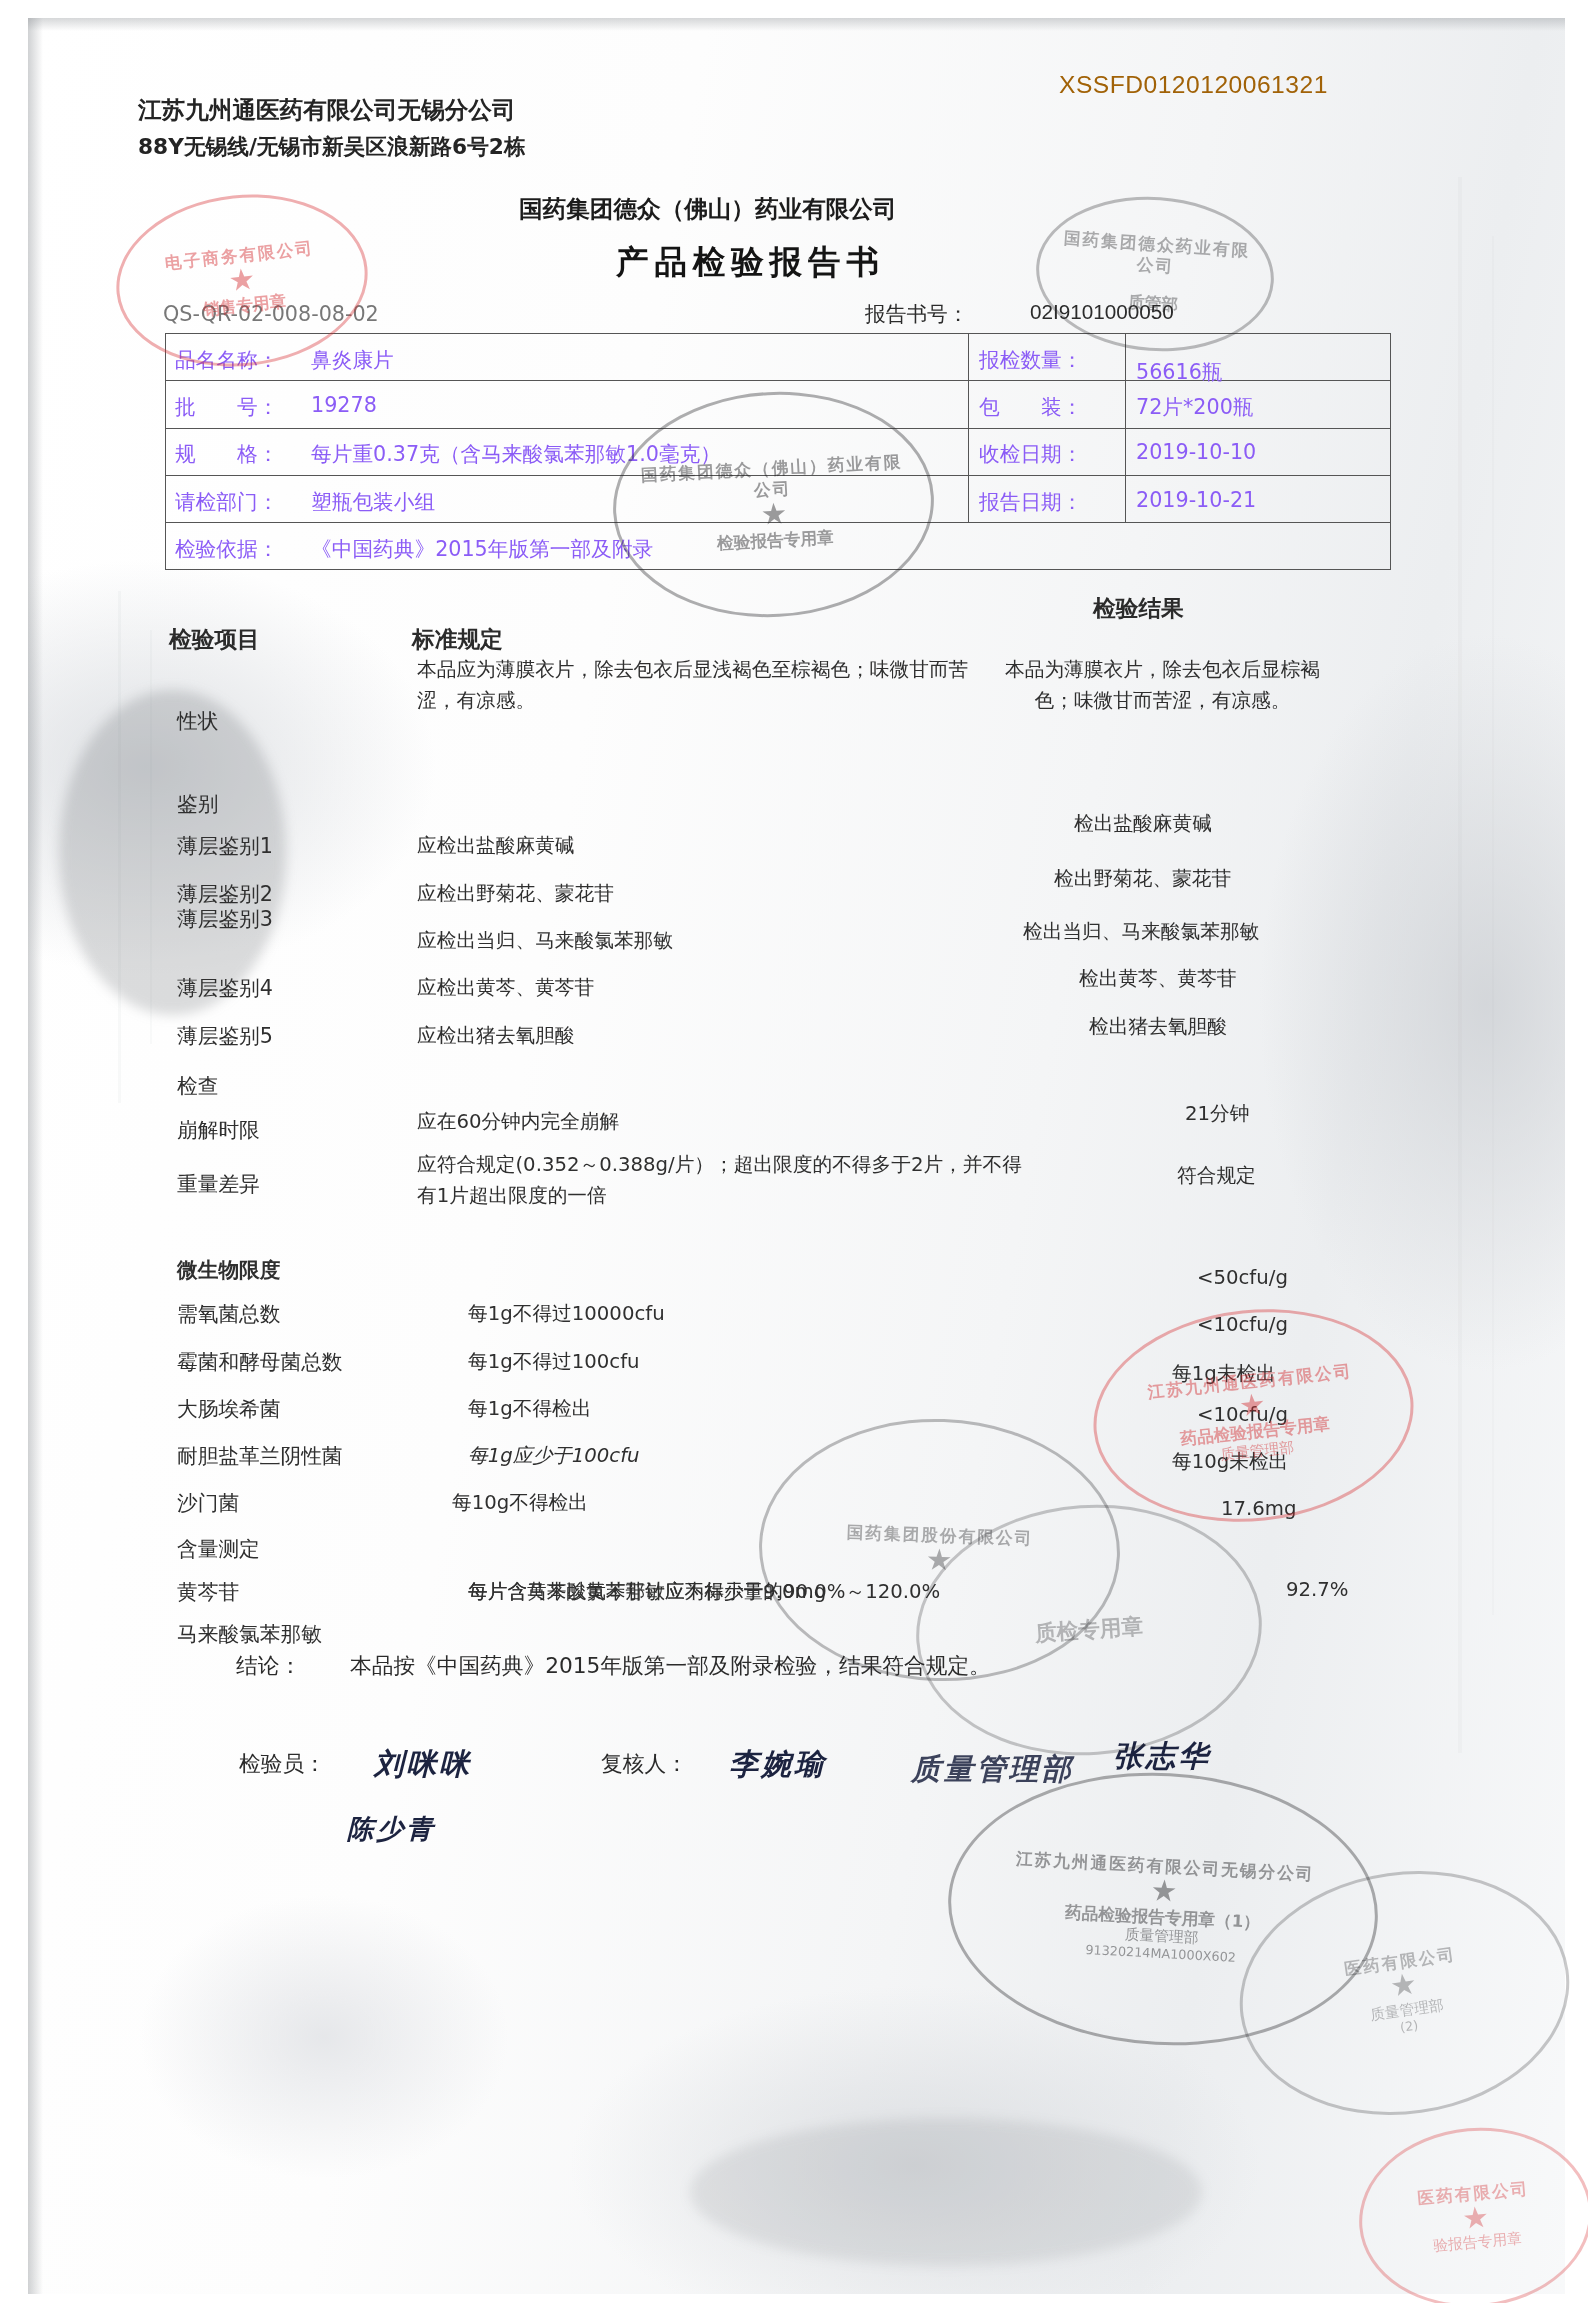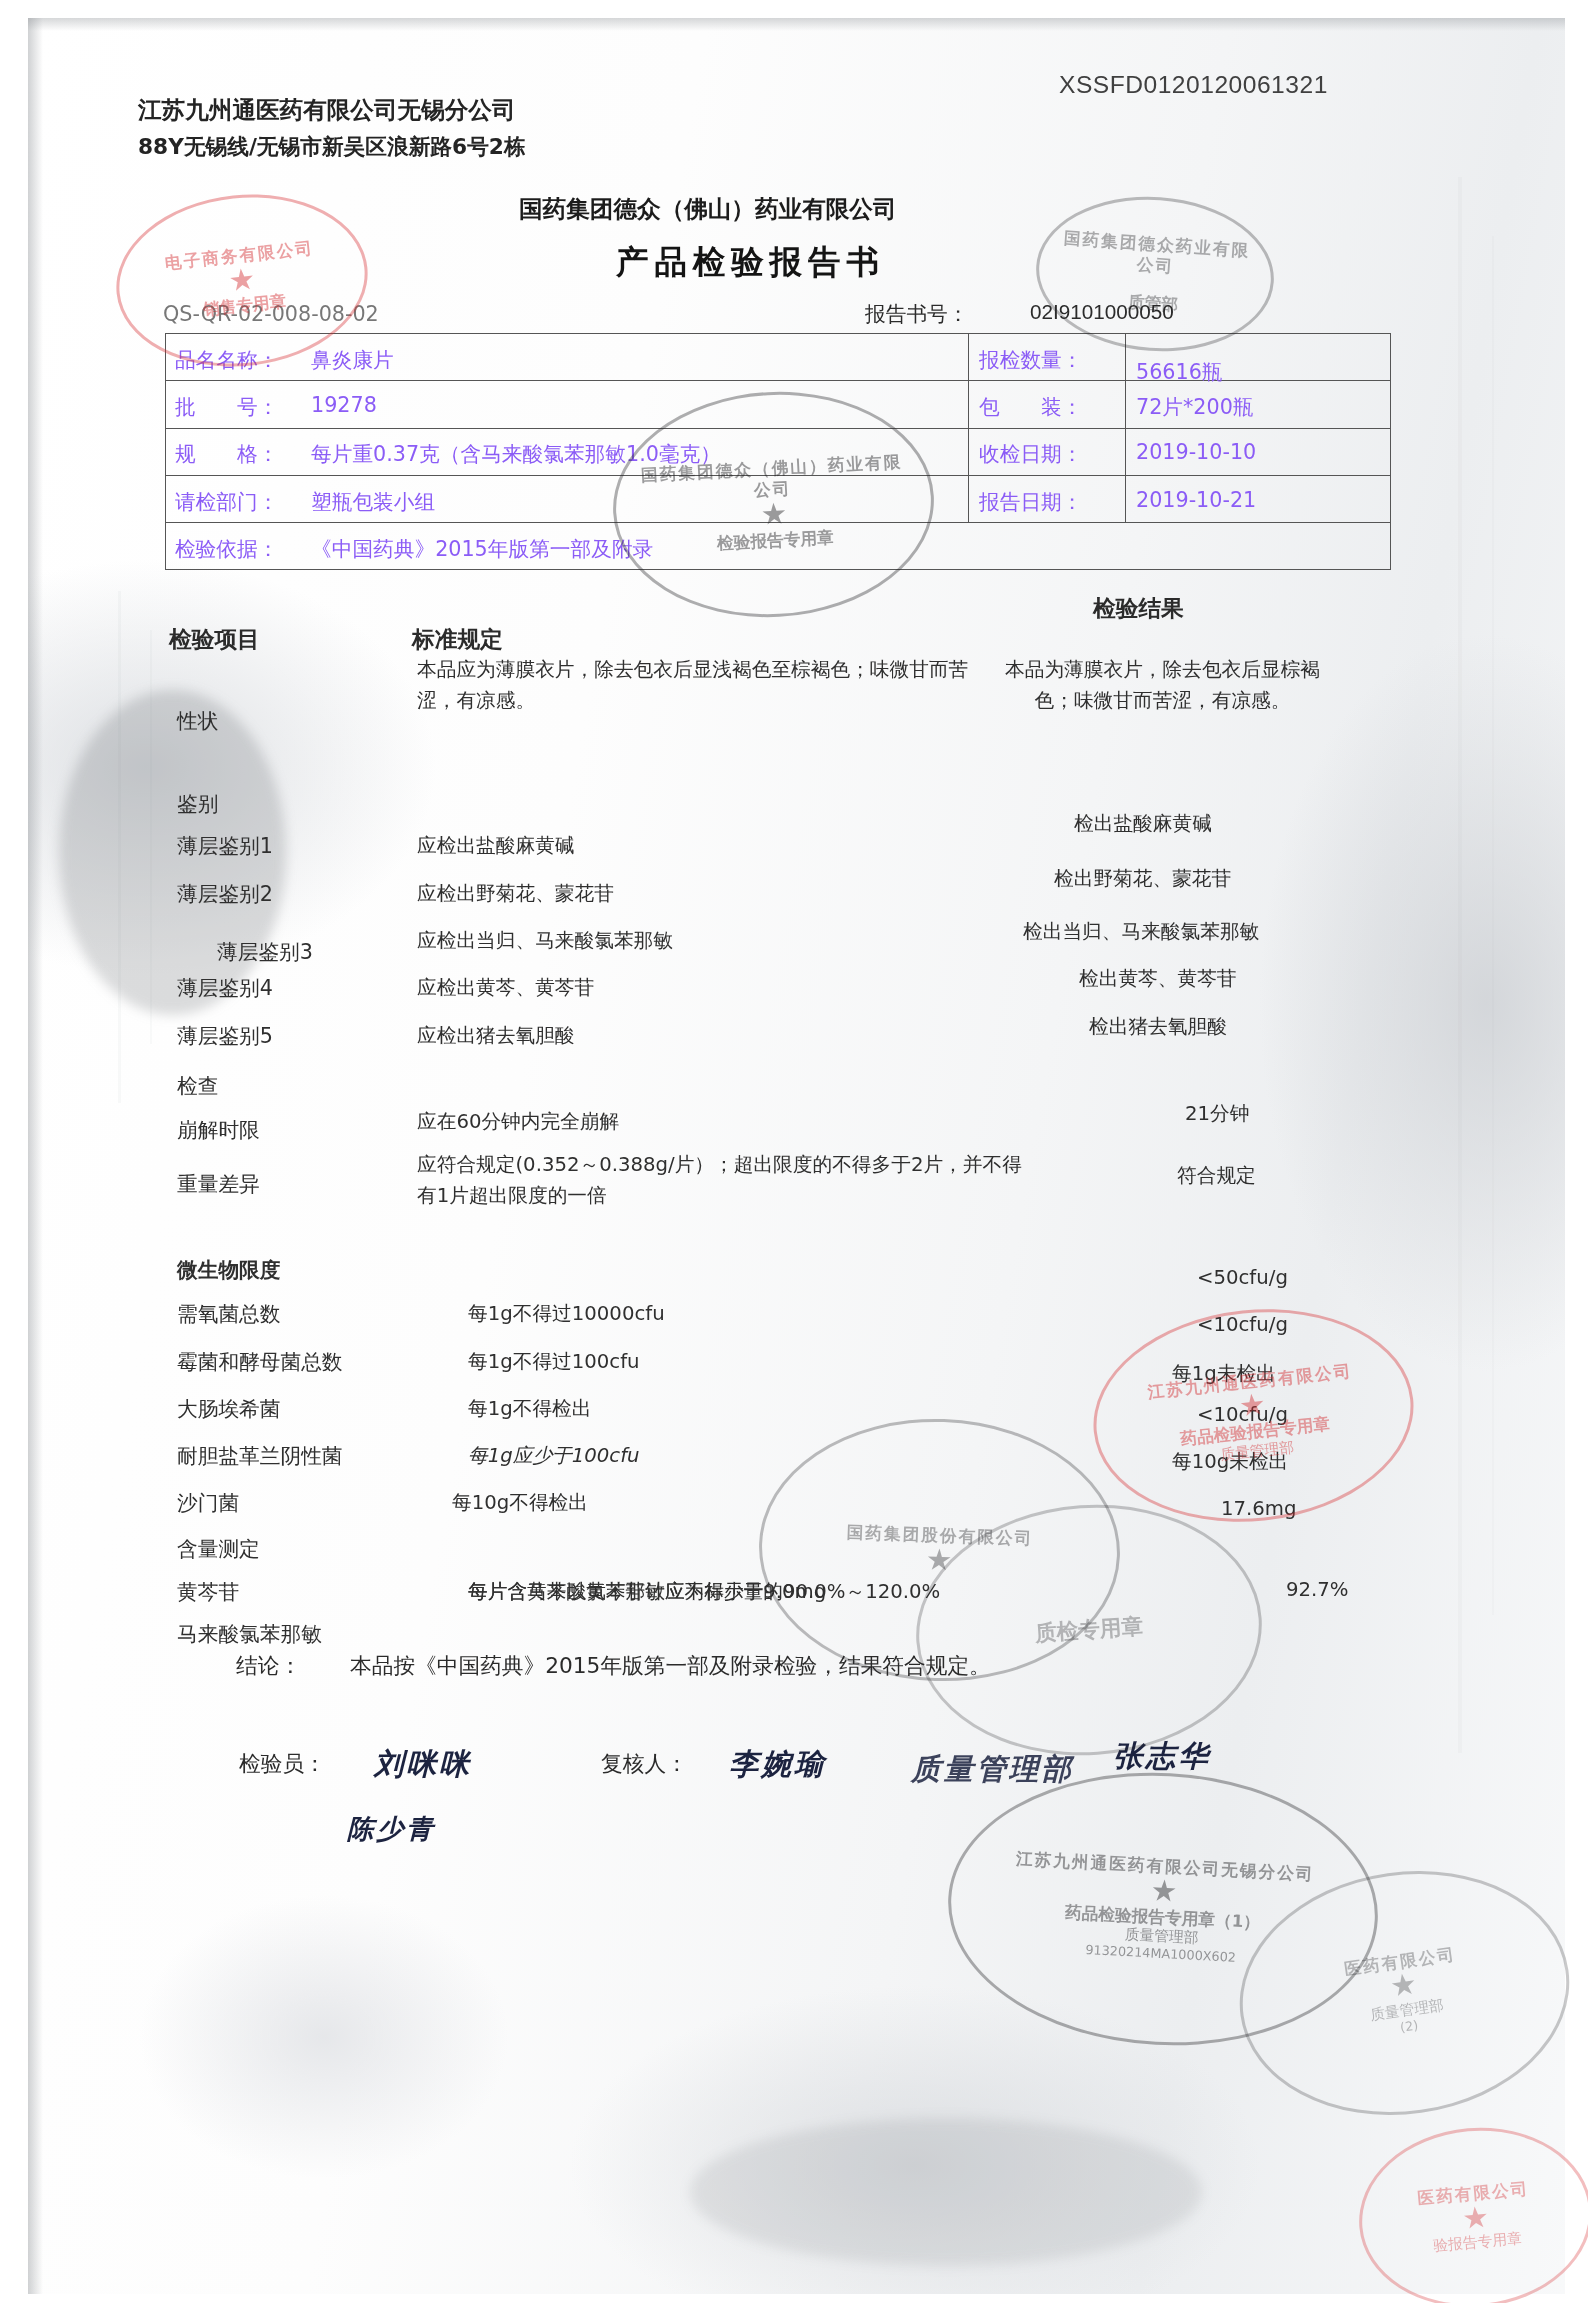--- a/index.html
+++ b/index.html
@@ -40,21 +40,21 @@
   .edge-shadow-top {
     position: absolute; left: 27.6px; top: 17.7px; width: 1537px; height: 13.8px;
     background: linear-gradient(180deg, rgba(120,125,130,0.3), rgba(255,255,255,0));
   }
 
   .txt { position: absolute; color: #2b2b2b; white-space: nowrap; }
   .cn { font-family: "DejaVu Sans", sans-serif; }
 
   #doc-number {
     left: 1059px; top: 71px;
-    font-size: 24.6px; letter-spacing: 0.5px; color: #404040;
+    font-size: 24.6px; letter-spacing: 0.5px; color: #a16207;
     font-family: "Liberation Sans", sans-serif;
   }
   #company-line1 { left: 138px; top: 94px; font-size: 23.6px; font-weight: 700; color: #242424; }
   #company-line2 { left: 138px; top: 132px; font-size: 21.7px; font-weight: 700; color: #242424; }
 
   #maker-name { left: 519px; top: 193px; font-size: 23.6px; font-weight: 700; color: #1c1c1c; }
   #report-title { left: 616px; top: 241px; font-size: 32.5px; font-weight: 700; letter-spacing: 5.9px; color: #141414; }
 
   #std-code { left: 163px; top: 302px; font-size: 20.7px; color: #4a4a4a; opacity: 0.75; }
   #report-no-label { left: 865px; top: 300px; font-size: 20.7px; color: #2b2b2b; }
@@ -219,21 +219,21 @@
   <div class="rowlabel cn" style="left:177px; top:790px;">鉴别</div>
 
   <div class="rowlabel cn" style="left:177px; top:832px;">薄层鉴别1</div>
   <div class="rowstd cn" style="left:417px; top:832px;">应检出盐酸麻黄碱</div>
   <div class="rowres cn" style="left:1074px; top:810px;">检出盐酸麻黄碱</div>
 
   <div class="rowlabel cn" style="left:177px; top:880px;">薄层鉴别2</div>
   <div class="rowstd cn" style="left:417px; top:880px;">应检出野菊花、蒙花苷</div>
   <div class="rowres cn" style="left:1054px; top:865px;">检出野菊花、蒙花苷</div>
 
-  <div class="rowlabel cn" style="left:177px; top:938px;margin-left:40px;">薄层鉴别3</div>
+  <div class="rowlabel cn" style="left:177px; top:905px;">薄层鉴别3</div>
   <div class="rowstd cn" style="left:417px; top:927px;">应检出当归、马来酸氯苯那敏</div>
   <div class="rowres cn" style="left:1023px; top:918px;">检出当归、马来酸氯苯那敏</div>
 
   <div class="rowlabel cn" style="left:177px; top:974px;">薄层鉴别4</div>
   <div class="rowstd cn" style="left:417px; top:974px;">应检出黄芩、黄芩苷</div>
   <div class="rowres cn" style="left:1079px; top:965px;">检出黄芩、黄芩苷</div>
 
   <div class="rowlabel cn" style="left:177px; top:1022px;">薄层鉴别5</div>
   <div class="rowstd cn" style="left:417px; top:1022px;">应检出猪去氧胆酸</div>
   <div class="rowres cn" style="left:1089px; top:1013px;">检出猪去氧胆酸</div>

